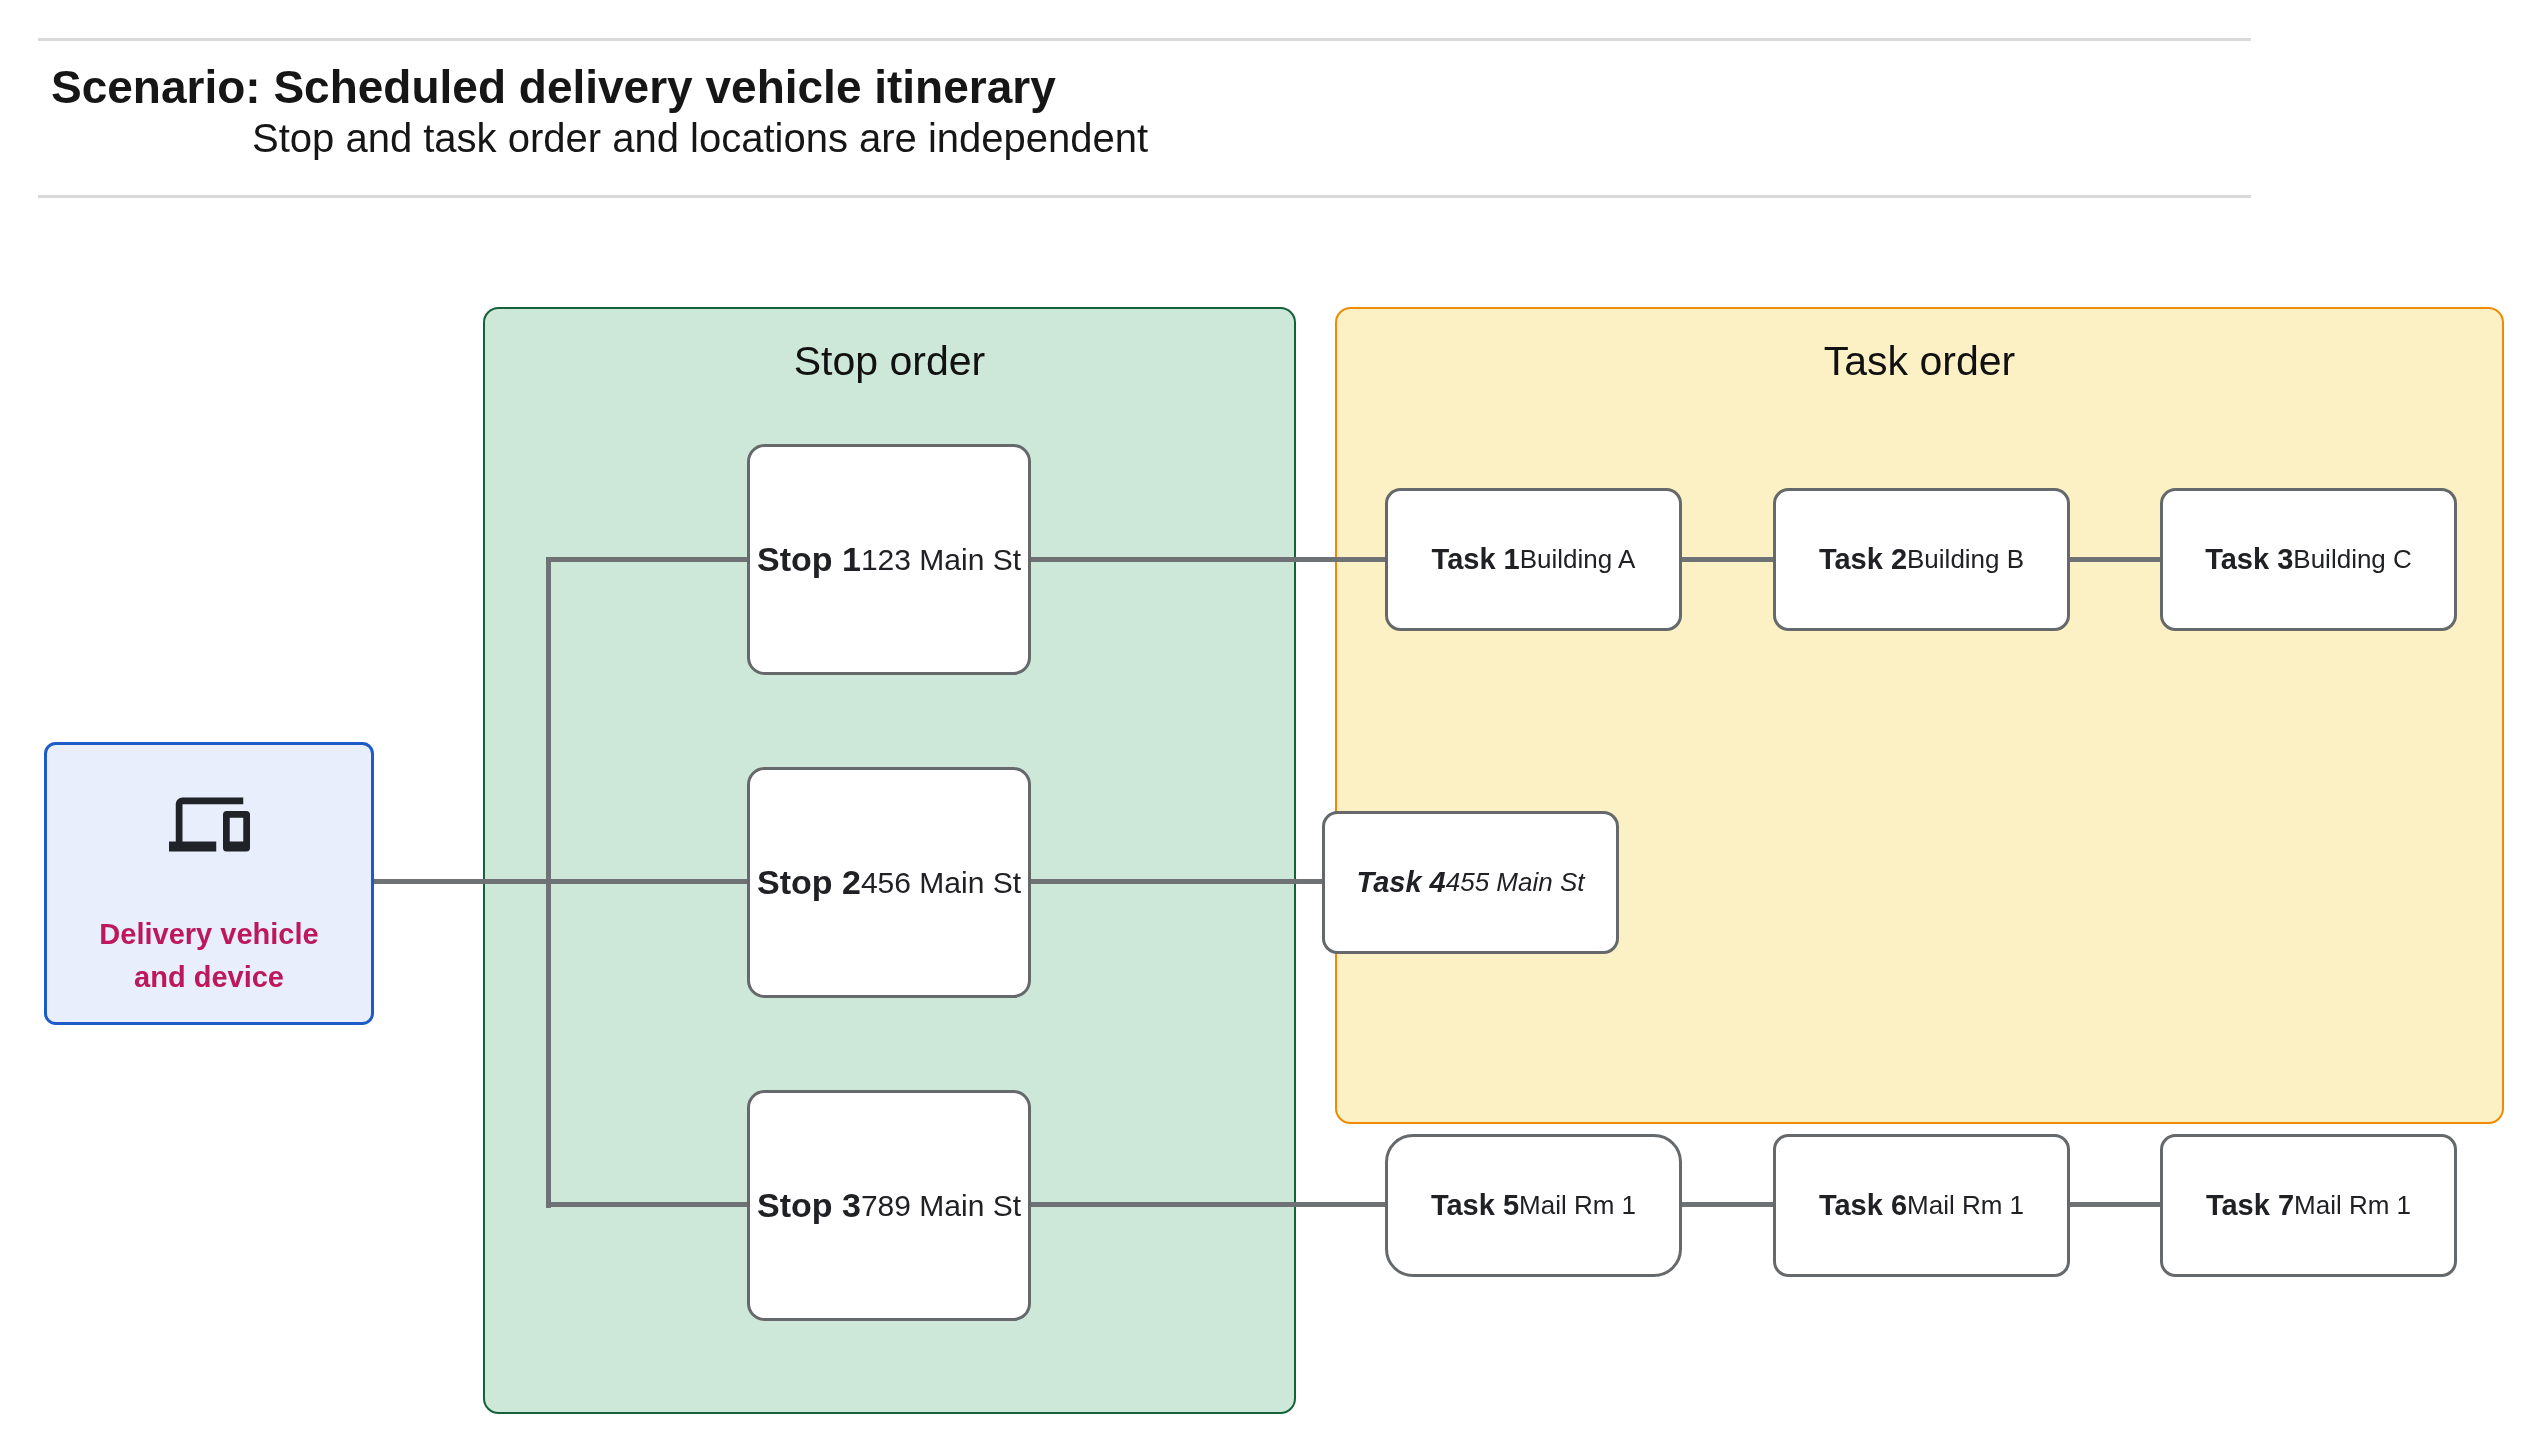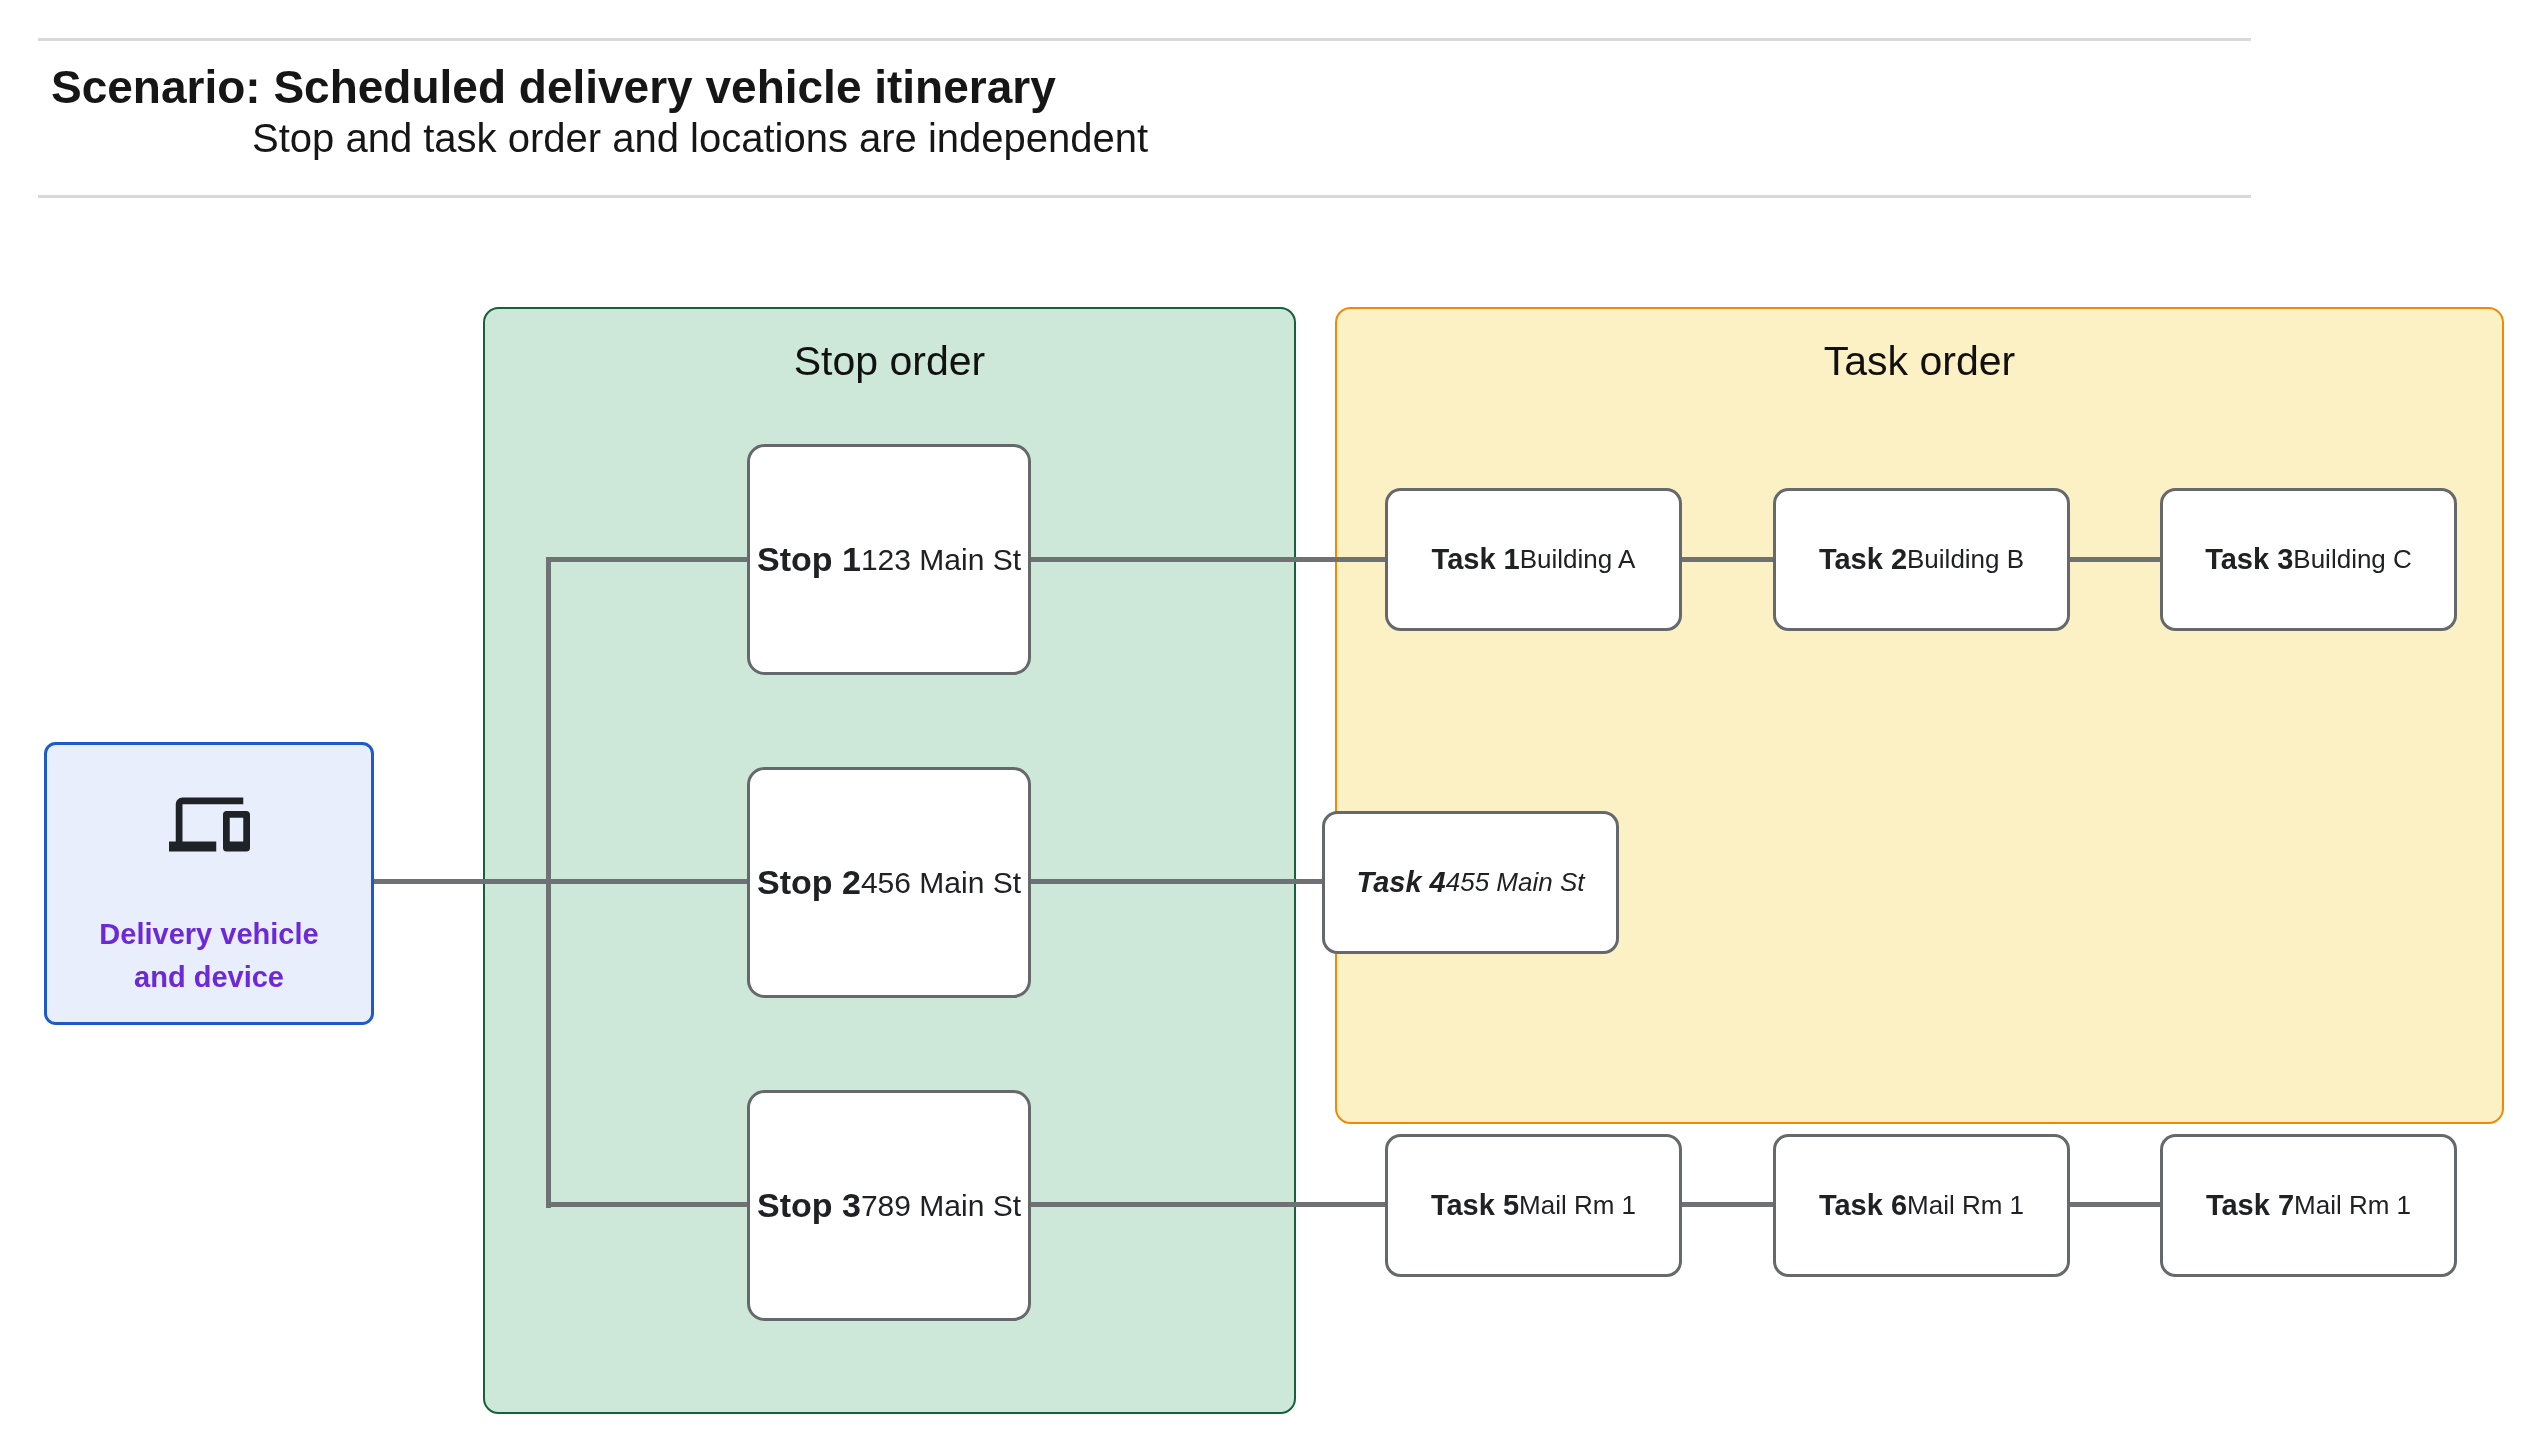--- a/index.html
+++ b/index.html
@@ -32,21 +32,21 @@
   .task-node{width:297px;height:143px;border-radius:15.5px;}
   .stop-title{font-size:34px;font-weight:700;line-height:47px;}
   .stop-sub{font-size:30px;font-weight:400;line-height:43px;}
   .task-title{font-size:29px;font-weight:700;line-height:39px;}
   .task-sub{font-size:26px;font-weight:400;line-height:35px;}
 
   .vehicle{width:330px;height:283px;border-radius:11.6px;background:var(--vehicle-fill);
     border:3.9px solid var(--vehicle-border);display:flex;flex-direction:column;align-items:center;}
   .vehicle svg{margin-top:39px;width:81px;height:81px;fill:#1f2328;}
   .vehicle-label{margin-top:48px;width:271px;text-align:center;
-    font-size:29px;font-weight:700;line-height:43px;color:#6d28d9;}
+    font-size:29px;font-weight:700;line-height:43px;color:#be185d;}
 
   .conn{background:var(--connector);}
   .conn.h{height:4.8px;}
   .conn.v{width:4.8px;}
 </style>
 </head>
 <body>
 
 <div class="abs rule" style="left:38px;top:38px;width:2213px;"></div>
 <div class="abs hdr-title" style="left:51px;top:60px;">Scenario: Scheduled delivery vehicle itinerary</div>
@@ -101,21 +101,21 @@
   <div class="task-sub">Building B</div>
 </div>
 <div class="abs node task-node" style="left:2160px;top:488px;">
   <div class="task-title">Task 3</div>
   <div class="task-sub">Building C</div>
 </div>
 <div class="abs node task-node" style="left:1322px;top:811px;font-style:italic;">
   <div class="task-title">Task 4</div>
   <div class="task-sub">455 Main St</div>
 </div>
-<div class="abs node task-node" style="left:1385px;top:1134px;">
+<div class="abs node task-node" style="left:1385px;top:1134px;border-radius:28px;">
   <div class="task-title">Task 5</div>
   <div class="task-sub">Mail Rm 1</div>
 </div>
 <div class="abs node task-node" style="left:1773px;top:1134px;">
   <div class="task-title">Task 6</div>
   <div class="task-sub">Mail Rm 1</div>
 </div>
 <div class="abs node task-node" style="left:2160px;top:1134px;">
   <div class="task-title">Task 7</div>
   <div class="task-sub">Mail Rm 1</div>

